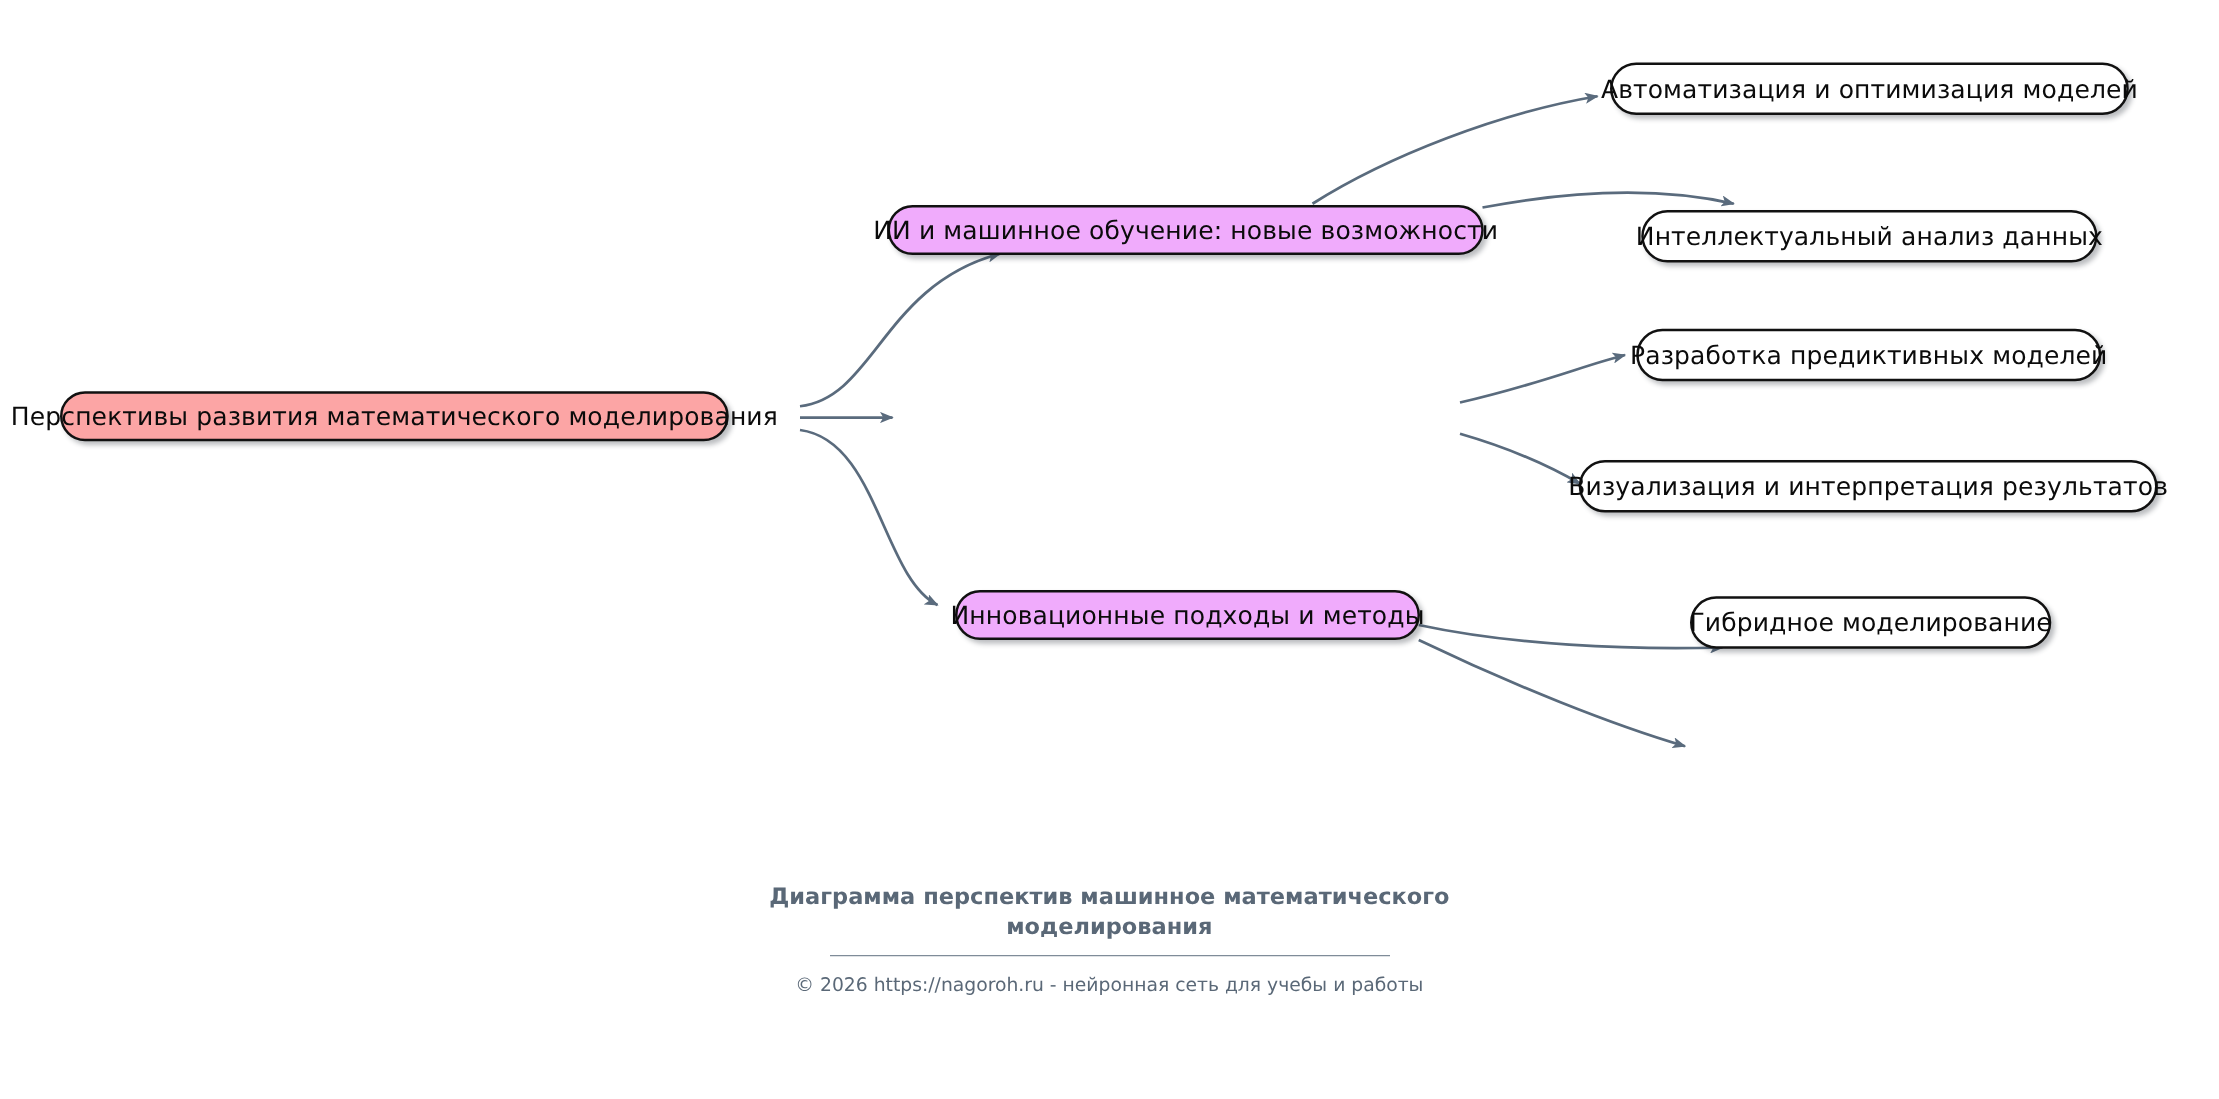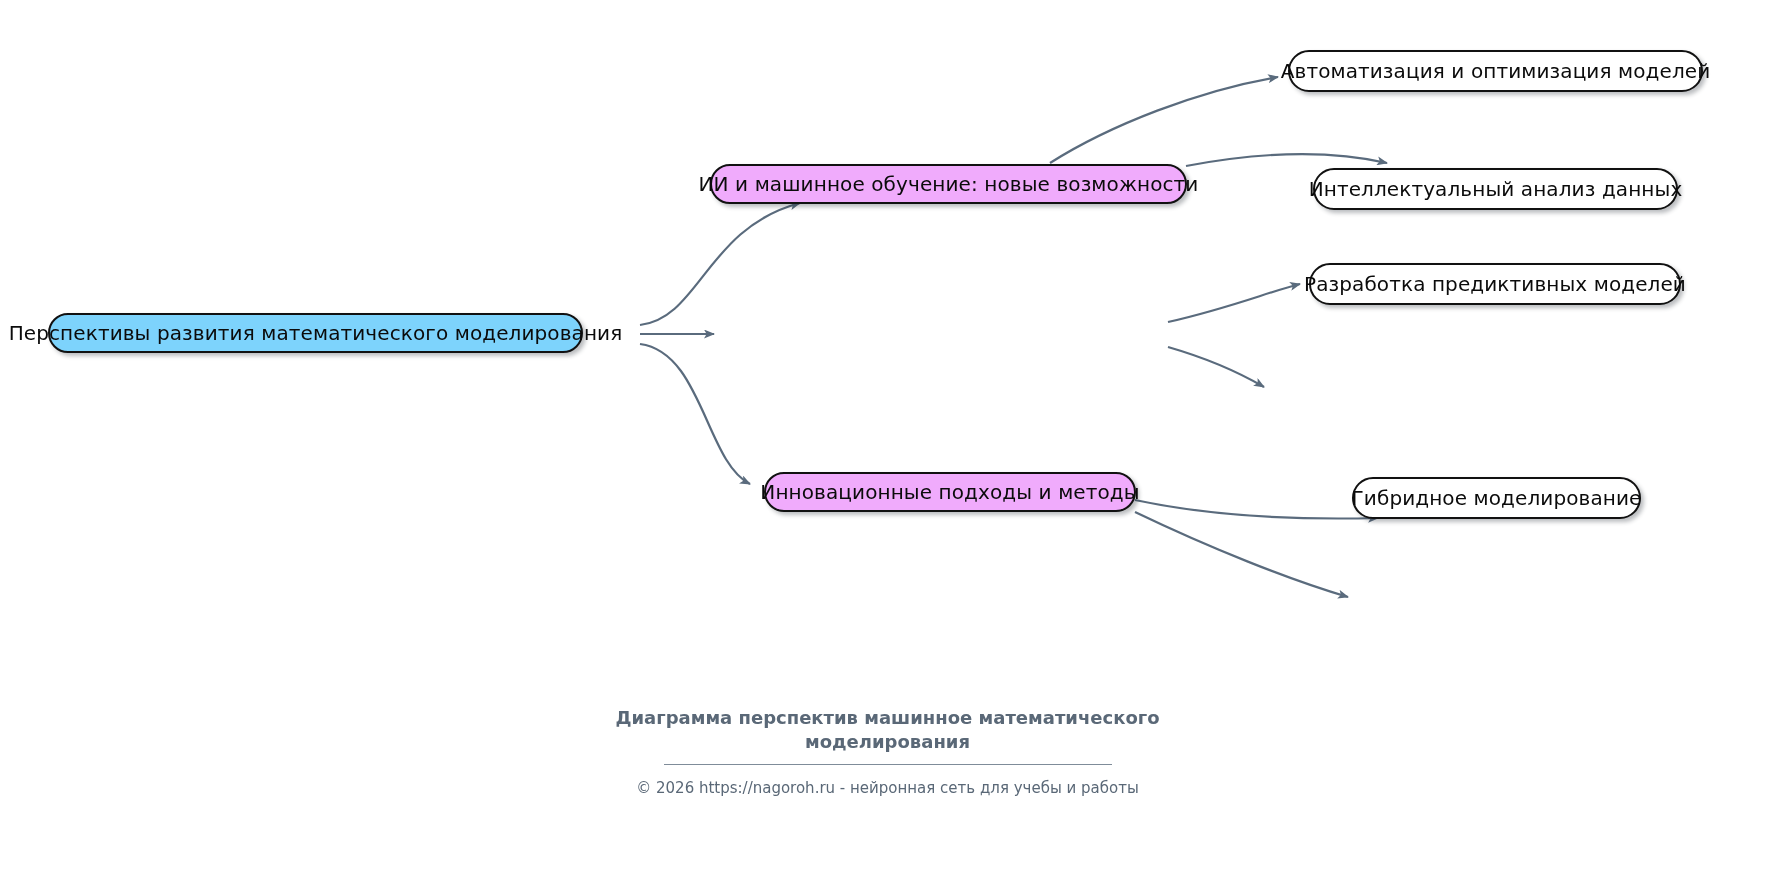--- a/index.html
+++ b/index.html
@@ -44,21 +44,21 @@
     font-size: 20px;
     line-height: 1;
     letter-spacing: 0.1px;
     padding: 0 18px;
     height: 42px;
     box-shadow: 3px 3px 4px rgba(30, 35, 45, 0.30);
     background: #ffffff;
   }
 
   .node.root {
-    background: #7dd3fc;
+    background: #fca5a5;
     height: 40px;
   }
 
   .node.branch {
     background: #f0abfc;
     height: 40px;
   }
 
   .node.leaf {
     background: #ffffff;
@@ -145,20 +145,23 @@
   </div>
 
   <div class="node leaf" style="left:1313px; top:157px; width:365px;margin-top:11px;">
     <span>Интеллектуальный анализ данных</span>
   </div>
 
   <div class="node leaf" style="left:1309px; top:263px; width:372px;align-items:center;">
     <span>Разработка предиктивных моделей</span>
   </div>
 
+  <div class="node leaf" style="left:1263px; top:368px; width:463px;">
+    <span>Визуализация и интерпретация результатов</span>
+  </div>
 
   <div class="node leaf" style="left:1352px; top:477px; width:289px;">
     <span>Гибридное моделирование</span>
   </div>
 
 
   <div id="caption">
     <div>Диаграмма перспектив машинное математического</div>
     <div>моделирования</div>
   </div>

